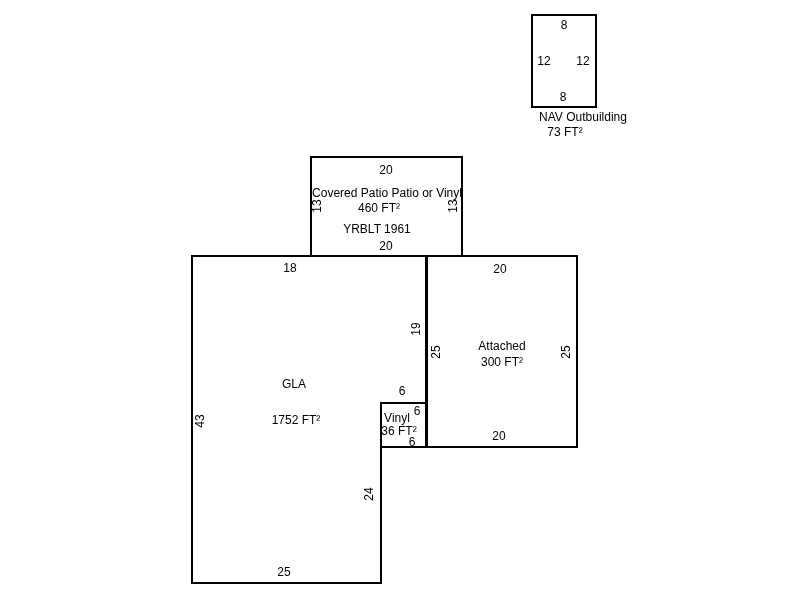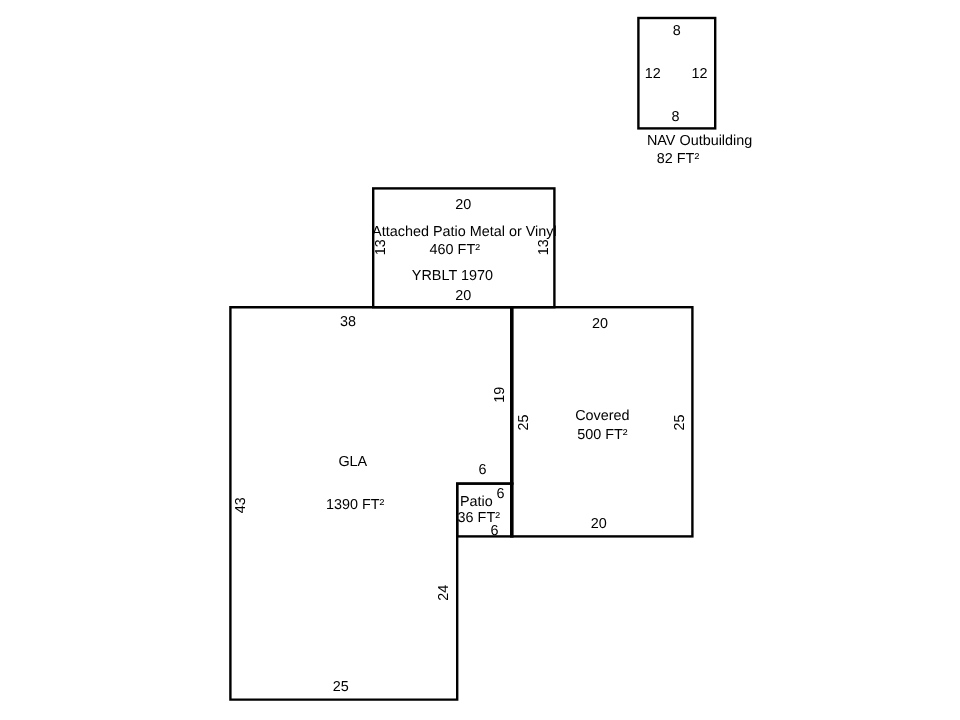--- a/index.html
+++ b/index.html
@@ -49,44 +49,44 @@
     <rect x="426" y="256" width="151" height="191" fill="none" stroke="#000" stroke-width="2"></rect>
 
     <rect x="381" y="403" width="46" height="44" fill="none" stroke="#000" stroke-width="2"></rect>
   </svg>
 
   <div class="lbl" style="left:564px; top:25px">8</div>
   <div class="lbl" style="left:544px; top:61px">12</div>
   <div class="lbl" style="left:583px; top:61px">12</div>
   <div class="lbl" style="left:563px; top:97px">8</div>
   <div class="lbl" style="left:583px; top:117px">NAV Outbuilding</div>
-  <div class="lbl" style="left:565px; top:132px">82 FT²</div>
+  <div class="lbl" style="left:565px; top:132px">73 FT²</div>
 
   <div class="lbl" style="left:386px; top:170px">20</div>
-  <div class="lbl" style="left:387px; top:193px">Attached Patio Metal or Vinyl</div>
+  <div class="lbl" style="left:387px; top:193px">Covered Patio Patio or Vinyl</div>
   <div class="lbl rot" style="left:317px; top:206px">13</div>
   <div class="lbl" style="left:379px; top:208px">460 FT²</div>
   <div class="lbl rot" style="left:453px; top:206px">13</div>
-  <div class="lbl" style="left:377px; top:229px">YRBLT 1970</div>
+  <div class="lbl" style="left:377px; top:229px">YRBLT 1961</div>
   <div class="lbl" style="left:386px; top:246px">20</div>
 
-  <div class="lbl" style="left:290px; top:268px">38</div>
+  <div class="lbl" style="left:290px; top:268px">18</div>
   <div class="lbl rot" style="left:416px; top:329px">19</div>
   <div class="lbl" style="left:402px; top:391px">6</div>
   <div class="lbl" style="left:294px; top:384px">GLA</div>
-  <div class="lbl" style="left:296px; top:420px">1390 FT²</div>
+  <div class="lbl" style="left:296px; top:420px">1752 FT²</div>
   <div class="lbl rot" style="left:200px; top:421px">43</div>
   <div class="lbl rot" style="left:369px; top:494px">24</div>
   <div class="lbl" style="left:284px; top:572px">25</div>
 
-  <div class="lbl" style="left:397px; top:418px">Patio</div>
+  <div class="lbl" style="left:397px; top:418px">Vinyl</div>
   <div class="lbl" style="left:417px; top:411px">6</div>
   <div class="lbl" style="left:399px; top:431px">36 FT²</div>
   <div class="lbl" style="left:412px; top:442px">6</div>
 
   <div class="lbl" style="left:500px; top:269px">20</div>
-  <div class="lbl" style="left:502px; top:346px">Covered</div>
+  <div class="lbl" style="left:502px; top:346px">Attached</div>
   <div class="lbl rot" style="left:436px; top:352px">25</div>
-  <div class="lbl" style="left:502px; top:362px">500 FT²</div>
+  <div class="lbl" style="left:502px; top:362px">300 FT²</div>
   <div class="lbl rot" style="left:566px; top:352px">25</div>
   <div class="lbl" style="left:499px; top:436px">20</div>
 
 </div>
 
 </body></html>

